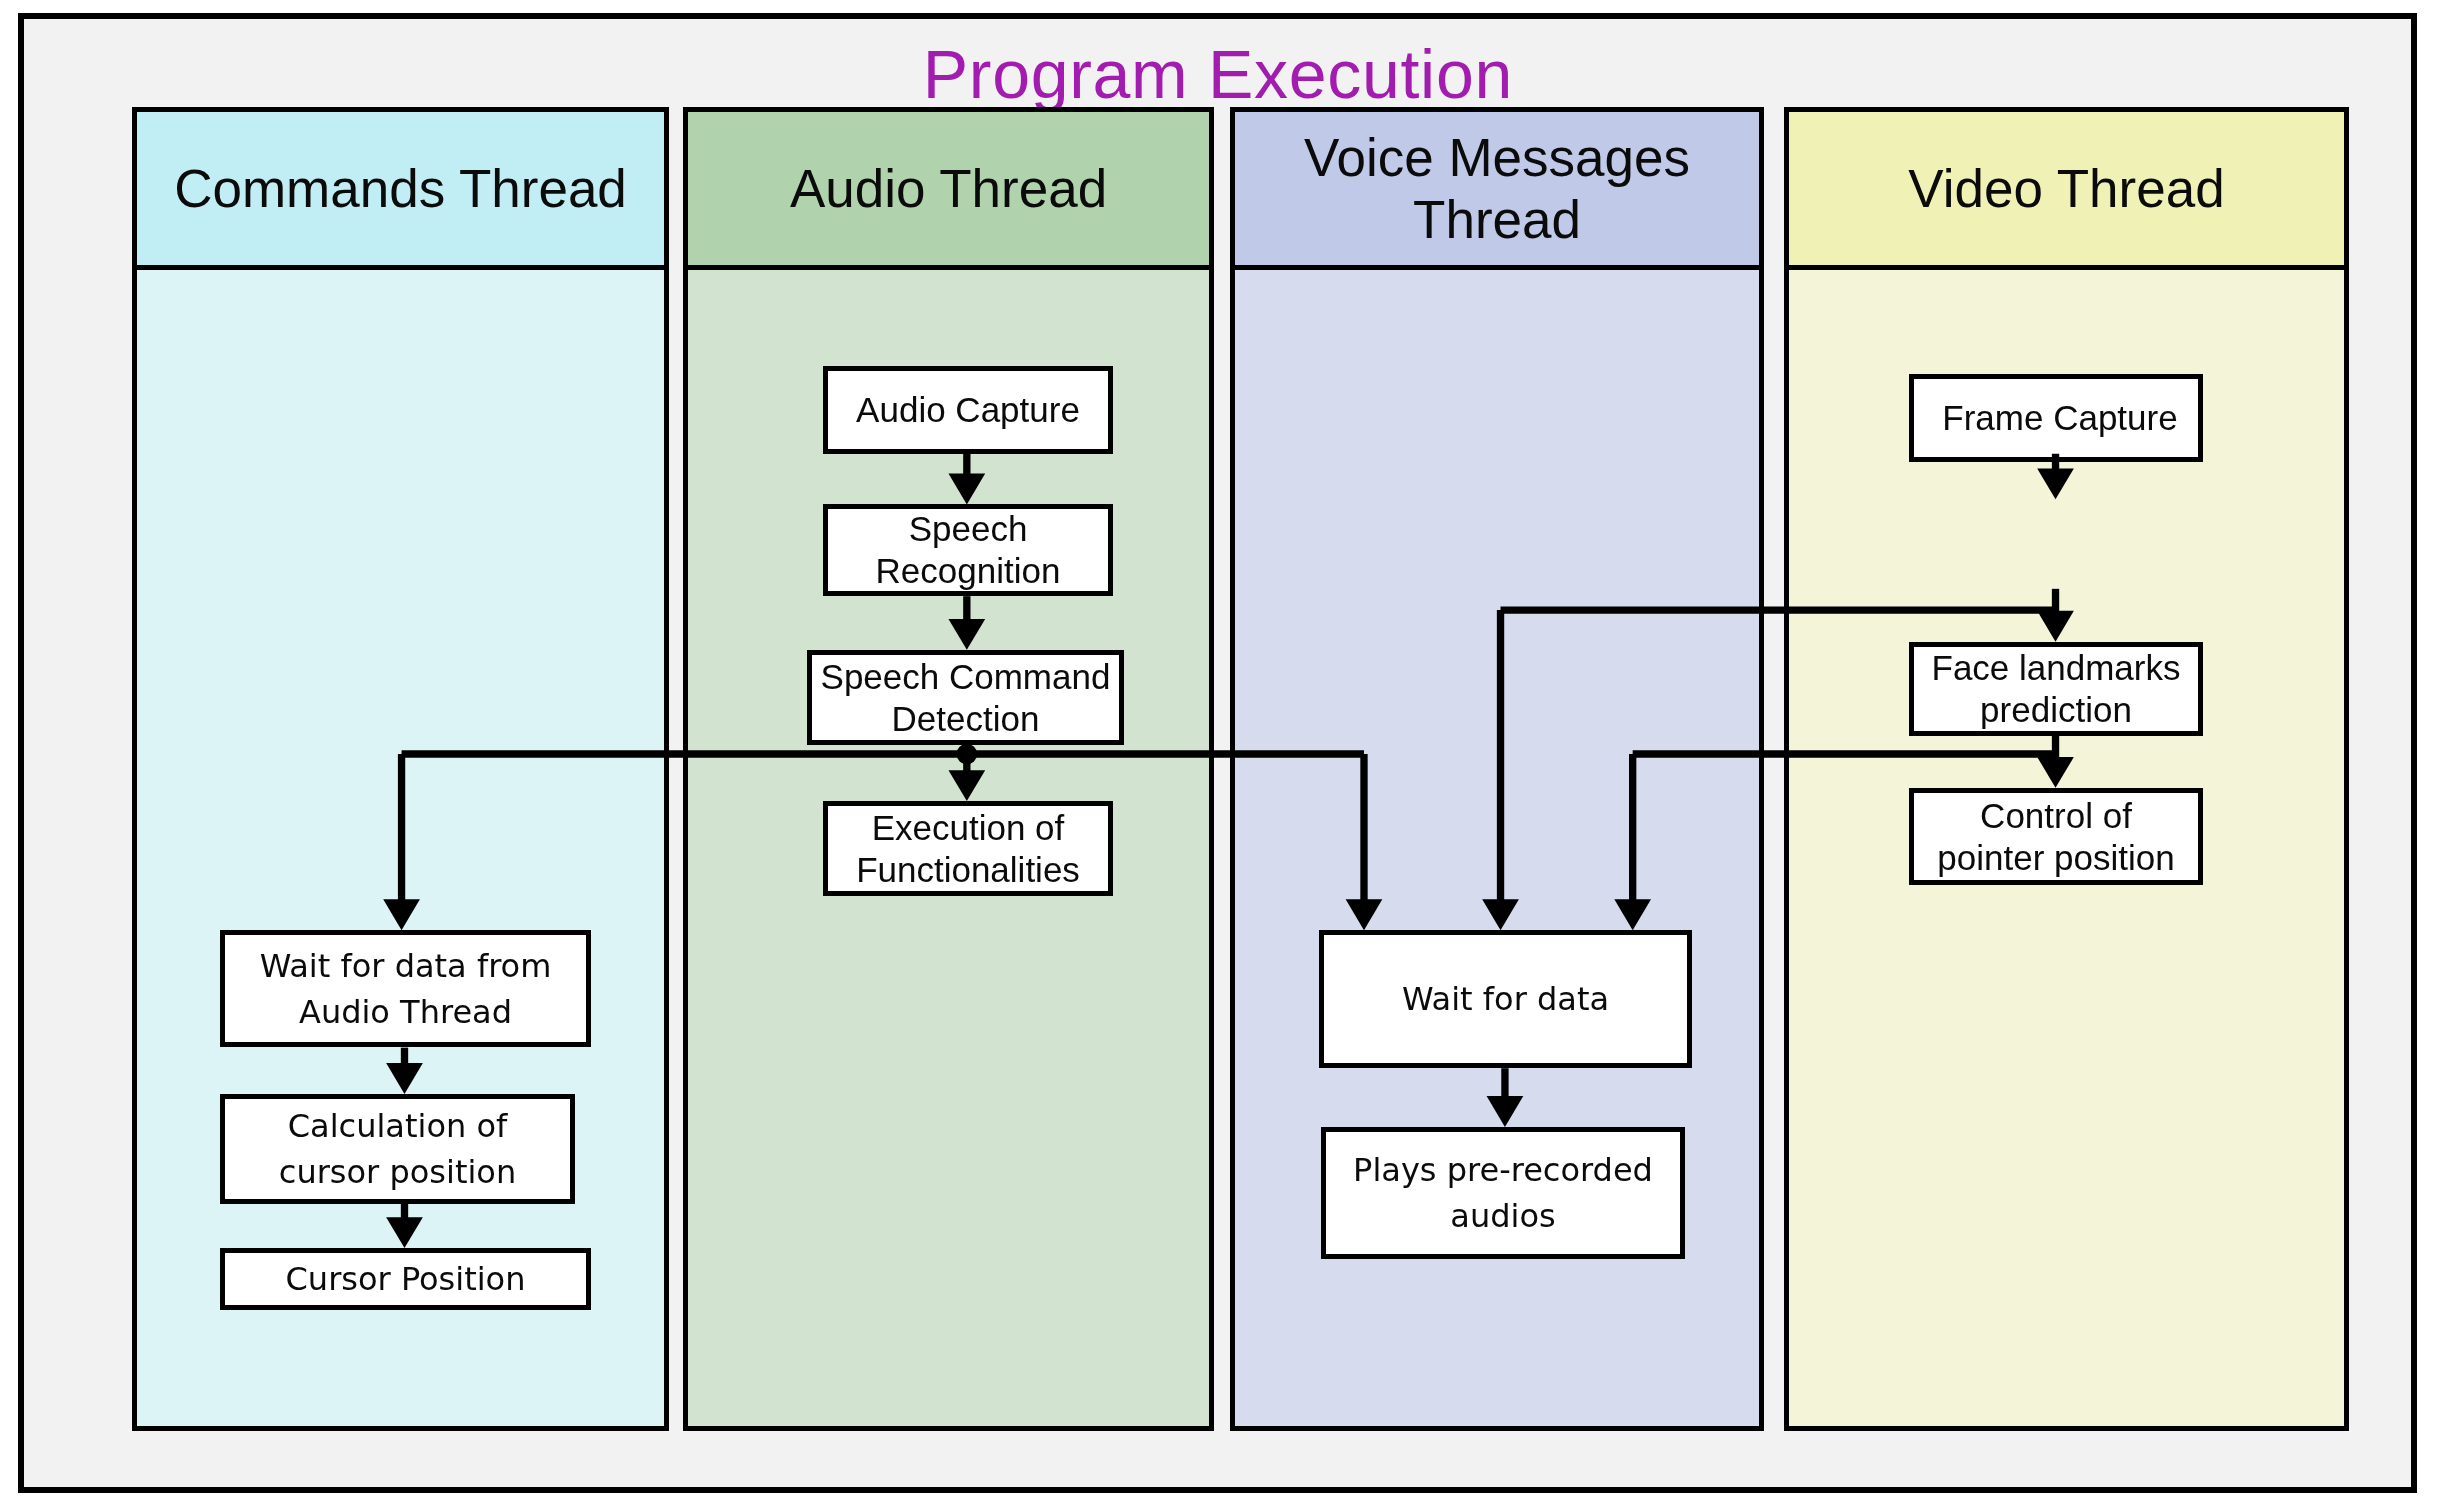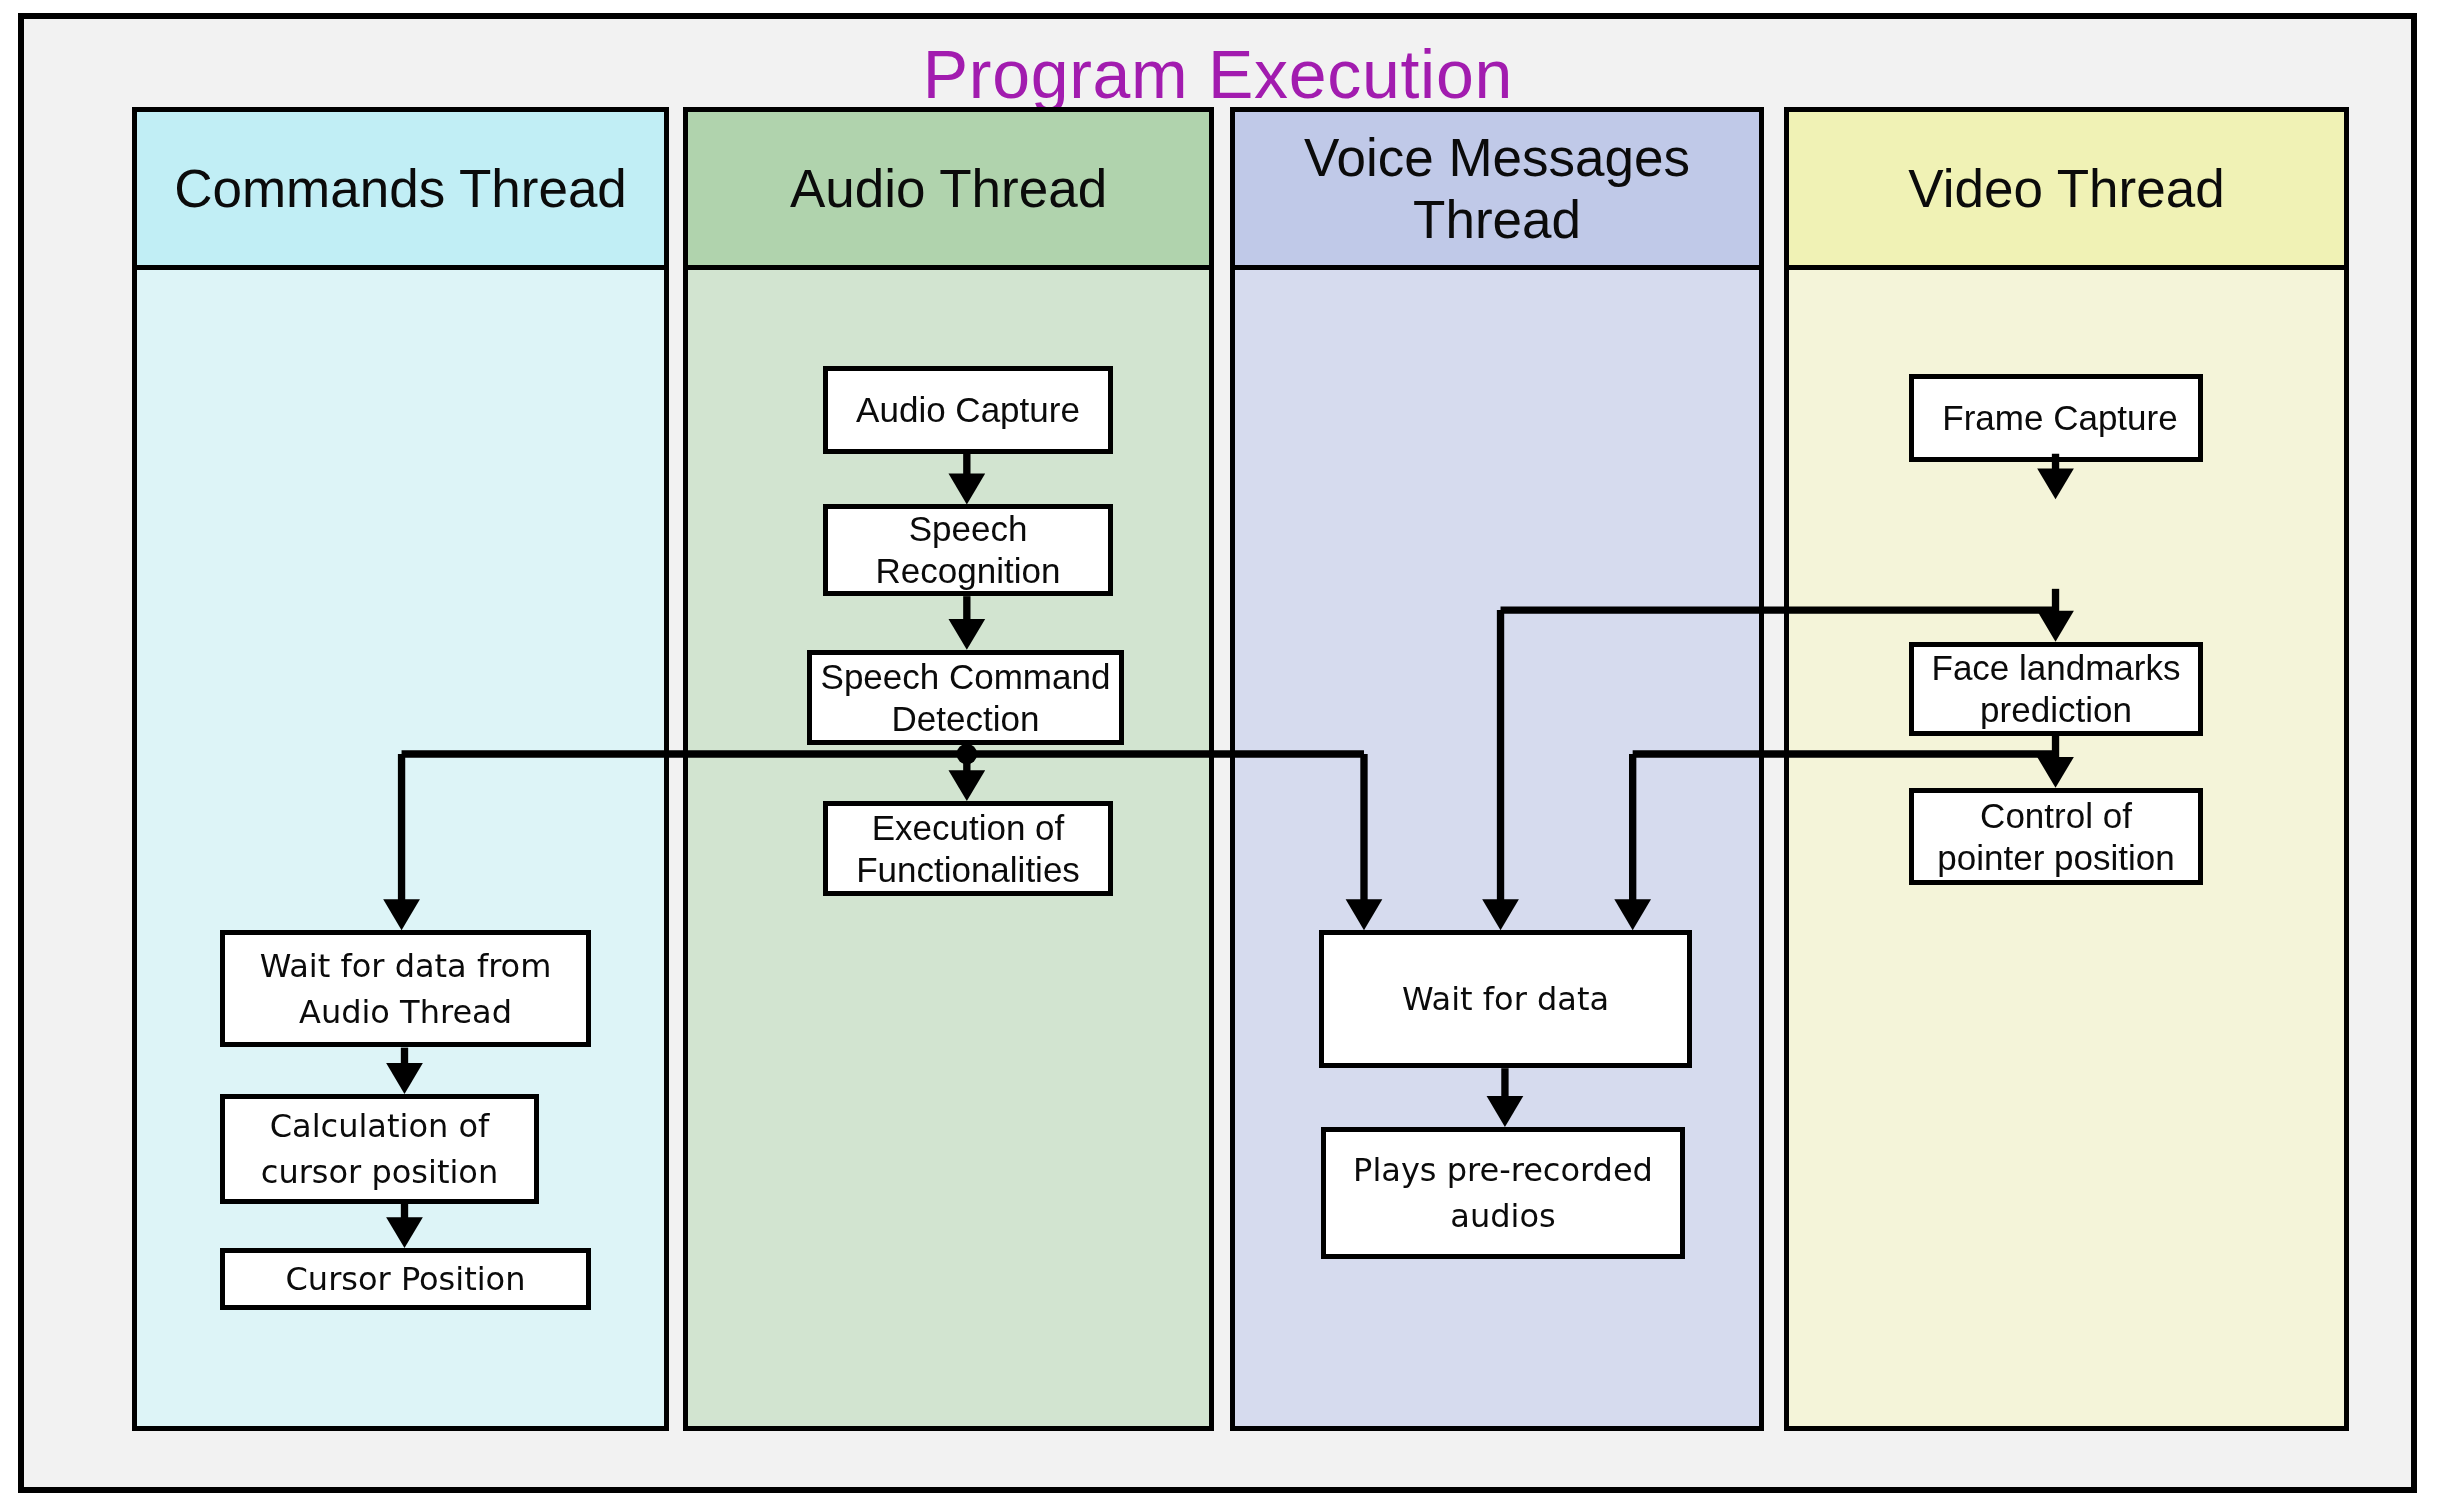--- a/index.html
+++ b/index.html
@@ -67,21 +67,21 @@
     text-align: center;
     color: #0b0b0b;
     white-space: pre-line;
     z-index: 3;
   }
   .font-a { font-family: "Liberation Sans", sans-serif; font-size: 35px; line-height: 42px; }
   .font-b { font-family: "DejaVu Sans", sans-serif;     font-size: 32px; line-height: 46px; }
 
   
   .n-wait-audio { left: 220px;  top: 930px; width: 371px; height: 117px; }
-  .n-calc       { left: 220px;  top: 1094px; width: 319px; height: 110px; }
+  .n-calc       { left: 220px;  top: 1094px; width: 355px; height: 110px; }
   .n-cursor     { left: 220px;  top: 1248px; width: 371px; height: 62px;  }
   
   .n-audiocap   { left: 823px; top: 366px;  width: 290px; height: 88px; }
   .n-speechrec  { left: 823px; top: 504px;  width: 290px; height: 92px; }
   .n-scd        { left: 807px; top: 650px;  width: 317px; height: 95px; }
   .n-exec       { left: 823px; top: 801px; width: 290px; height: 95px; }
   
   .n-waitdata   { left: 1319px; top: 930px; width: 373px; height: 138px; }
   .n-plays      { left: 1321px; top: 1127px; width: 364px; height: 132px; }
   

